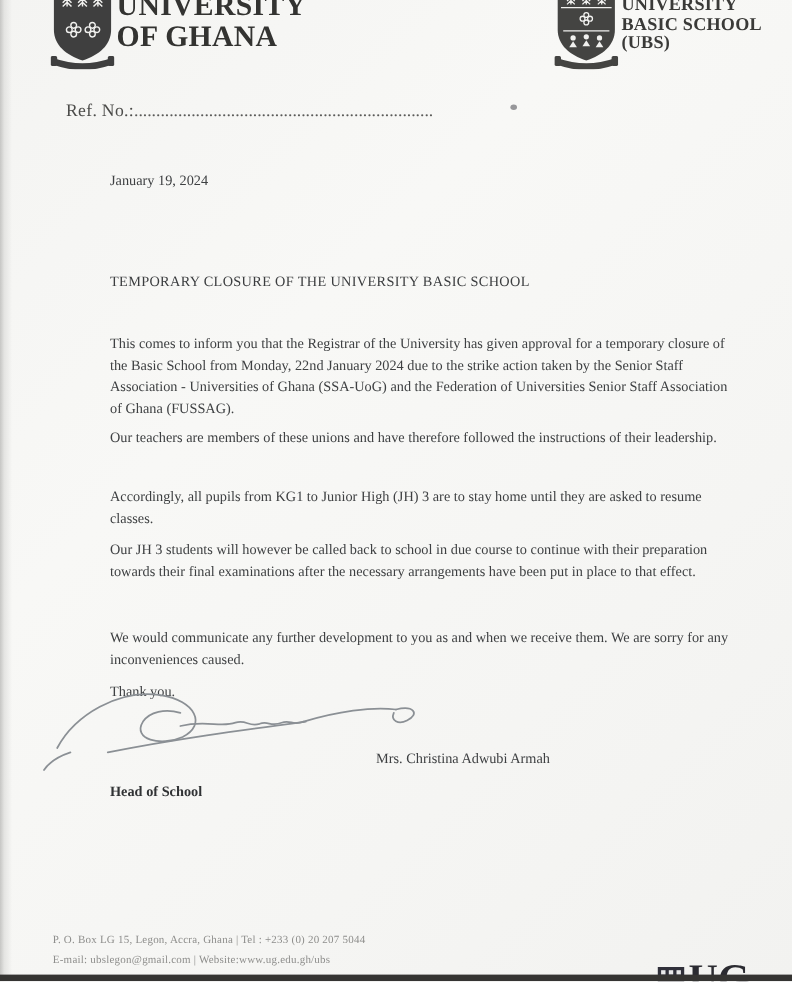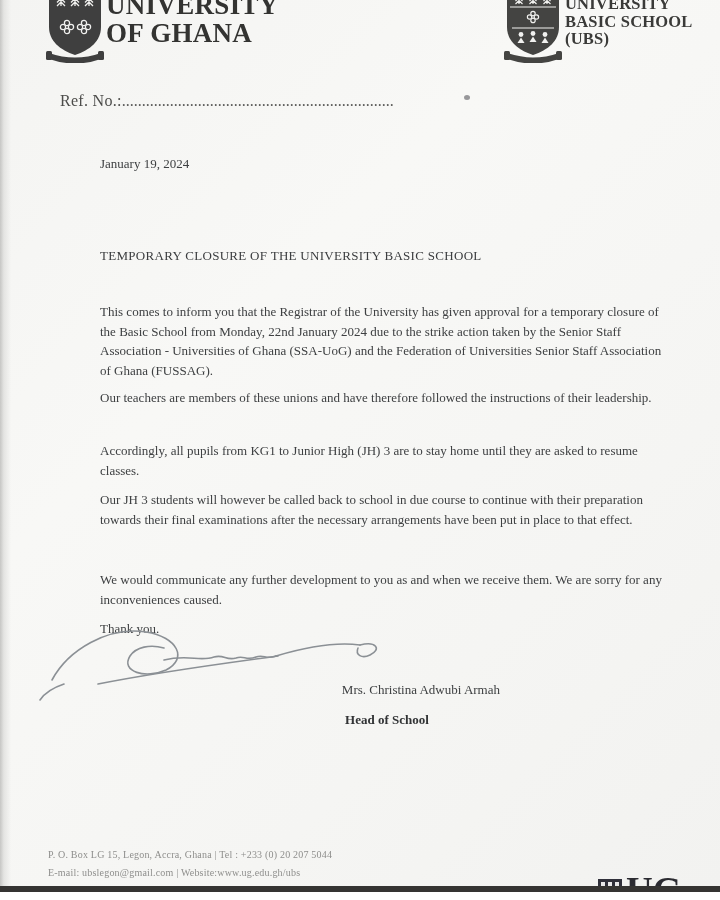--- a/index.html
+++ b/index.html
@@ -178,21 +178,21 @@
       <path d="M14,68 C30,38 70,14 108,20 C140,25 150,47 128,58 C108,67 82,60 92,44 C98,35 112,32 126,36"></path>
       <path d="M60,72 C120,60 180,52 240,44"></path>
       <path d="M126,48 C150,42 162,50 176,45 C186,42 188,49 198,46 C206,43 208,49 218,45 C226,42 228,48 238,44"></path>
       <path d="M238,44 C268,35 300,30 322,33"></path>
       <path d="M322,33 C338,29 344,37 332,43 C324,47 317,43 320,36"></path>
       <path d="M2,88 C6,82 14,76 26,72"></path>
     </g>
   </svg>
 
   <div class="para sig-name" style="top:680px;text-align:right;">Mrs. Christina Adwubi Armah</div>
-  <div class="para sig-title" style="top:710px;text-align:center;">Head of School</div>
+  <div class="para sig-title" style="top:710px;">Head of School</div>
 
   <div class="footer-text">
     <div>P. O. Box LG 15, Legon, Accra, Ghana | Tel : +233 (0) 20 207 5044</div>
     <div>E-mail: ubslegon@gmail.com | Website:www.ug.edu.gh/ubs</div>
   </div>
 
   <div class="footer-logo">
     <svg width="28" height="42" viewBox="0 0 28 42">
       <path d="M2,1 H26 V20 C26,28 20,33 14,35.5 C8,33 2,28 2,20 Z" fill="#30303a"></path>
       <g fill="#e9e9ea">

